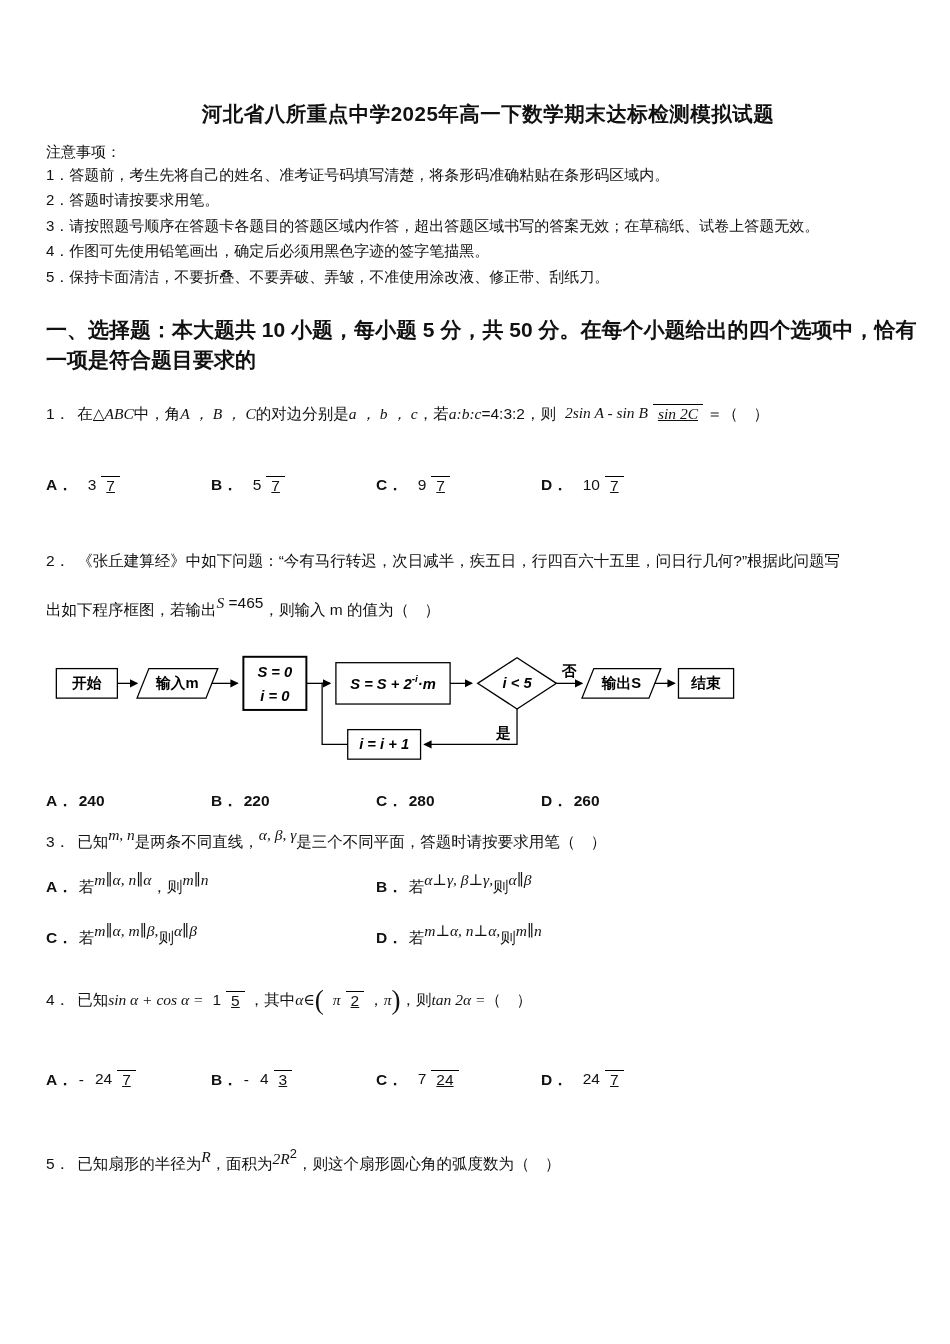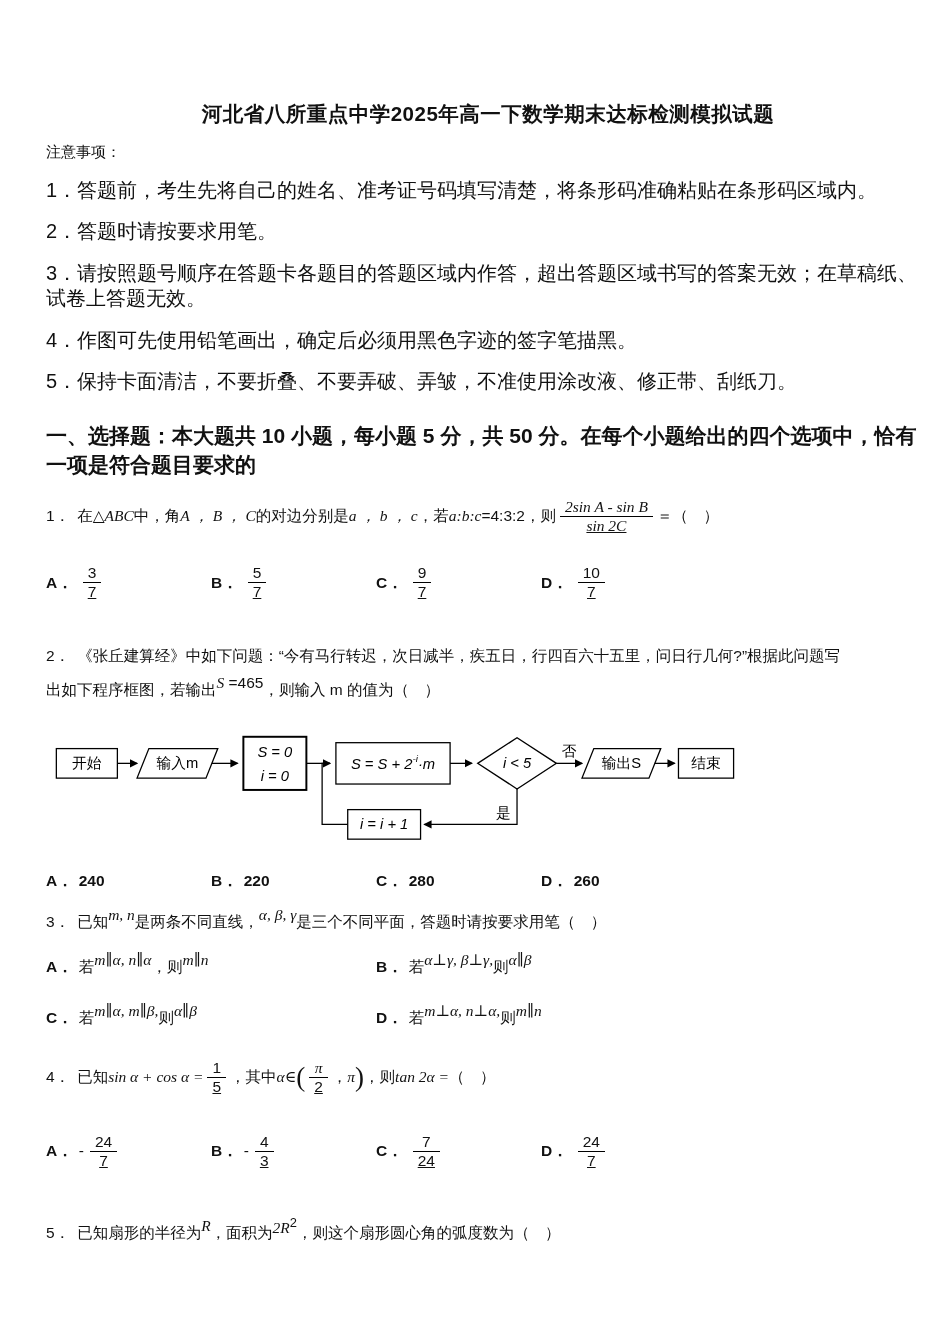--- a/index.html
+++ b/index.html
@@ -5,41 +5,41 @@
   * { margin:0; padding:0; box-sizing:border-box; }
   html,body { background:#fff; }
   body {
     width:950px; height:1344px; overflow:hidden;
     color:#111; font-family:"Liberation Sans","DejaVu Sans",sans-serif;
     font-size:15.5px; line-height:1.35;
   }
   .page { padding:100px 20px 0 46px; }
   .title { text-align:center; font-weight:bold; font-size:20.5px; letter-spacing:.5px; font-family:"Liberation Sans",sans-serif; }
   .notes-header { margin-top:14px; font-size:15px; }
-  .note { font-size:20px; line-height:25.5px;margin-top:16px; }
+  .note { font-size:15px; line-height:25.5px; }
   .section-heading { font-weight:bold; font-size:21px; margin-top:26px; line-height:1.4; }
 
   .mi { font-family:"Liberation Serif","DejaVu Serif",serif; font-style:italic; }
   .raised { position:relative; top:-7px; }
-  .frac { display:inline-flex; flex-direction:column; text-align:center; vertical-align:middle; margin:4px 4px; line-height:1.2; }
+  .frac { display:inline-flex; flex-direction:row; text-align:center; vertical-align:middle; margin:16px 4px; line-height:1.2; }
   .frac .num { display:block; padding:0 5px; }
   .frac .den { display:block; border-top:1.3px solid #000; padding:0 5px;text-decoration:underline; }
   .bigparen { font-size:27px; font-weight:300; line-height:1; vertical-align:middle; font-family:"Liberation Serif",serif; }
 
   .stem { display:flex; align-items:center; flex-wrap:wrap; }
   .qnum { margin-right:7px; }
   .q1 { margin-top:14px; }
   .opt-row { display:flex; align-items:center; }
   .opt-row.q1-opts { margin-top:20px; }
   .opt { width:165px; display:flex; align-items:center; }
   .opt .lab { font-weight:bold; margin-right:6px; }
   .opt.wide { width:330px; }
   .q2 { margin-top:40px; }
-  .q2-line2 { margin-top:13px; display:flex; align-items:flex-end; }
-  .flowchart-wrap { margin-top:22px; margin-left:2px; }
+  .q2-line2 { margin-top:28px; display:flex; align-items:flex-end; }
+  .flowchart-wrap { margin-top:22px; margin-left:2px;font-weight:bold; }
   .q2-opts { margin-top:16px; font-weight:bold; }
   .q3 { margin-top:20px; }
   .q3-row1 { margin-top:24px; }
   .q3-row2 { margin-top:30px; }
   .q4 { margin-top:26px; }
   .q4-opts { margin-top:28px; }
   .q5 { margin-top:46px; }
   .minus { margin-right:2px; }
   svg text { font-family:"Liberation Sans","DejaVu Sans",sans-serif; }
 </style>

